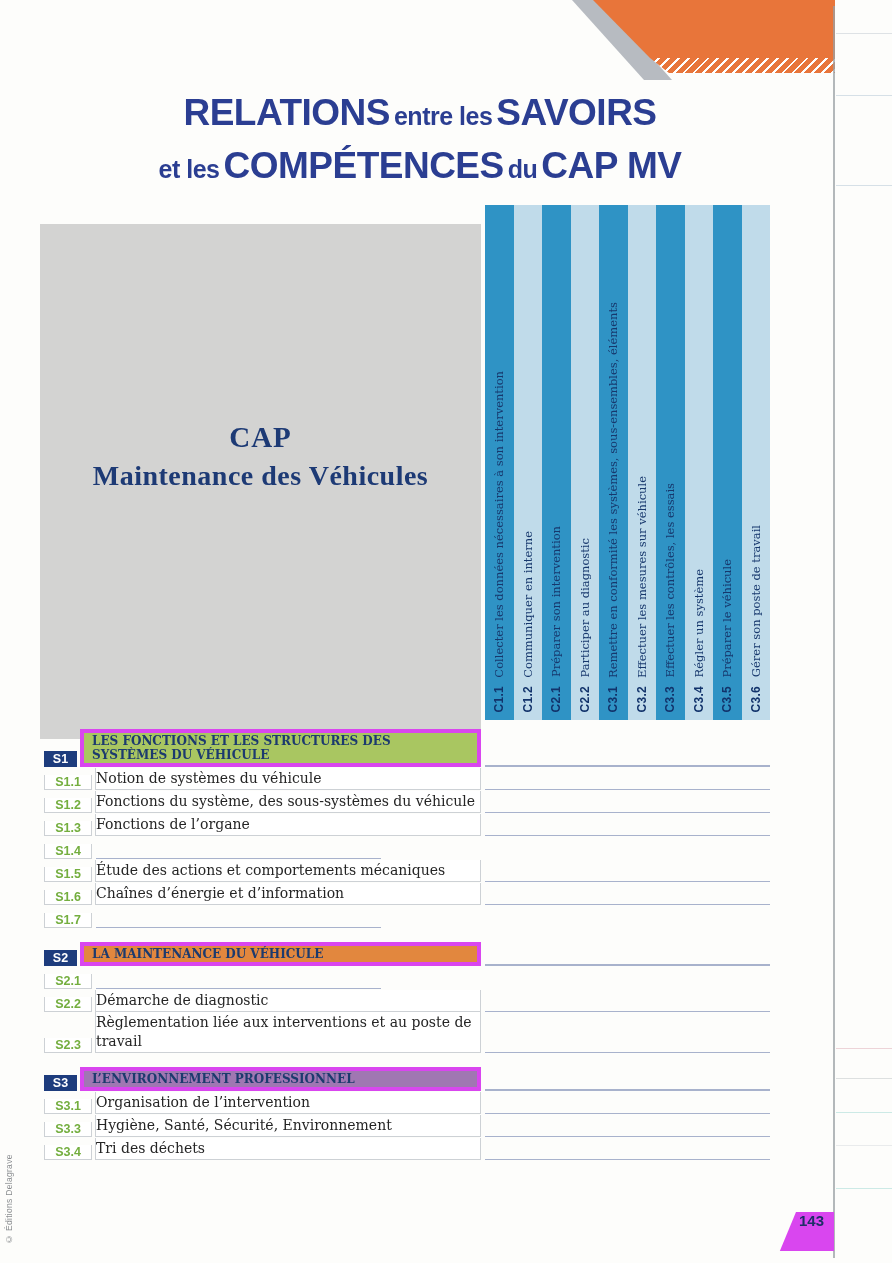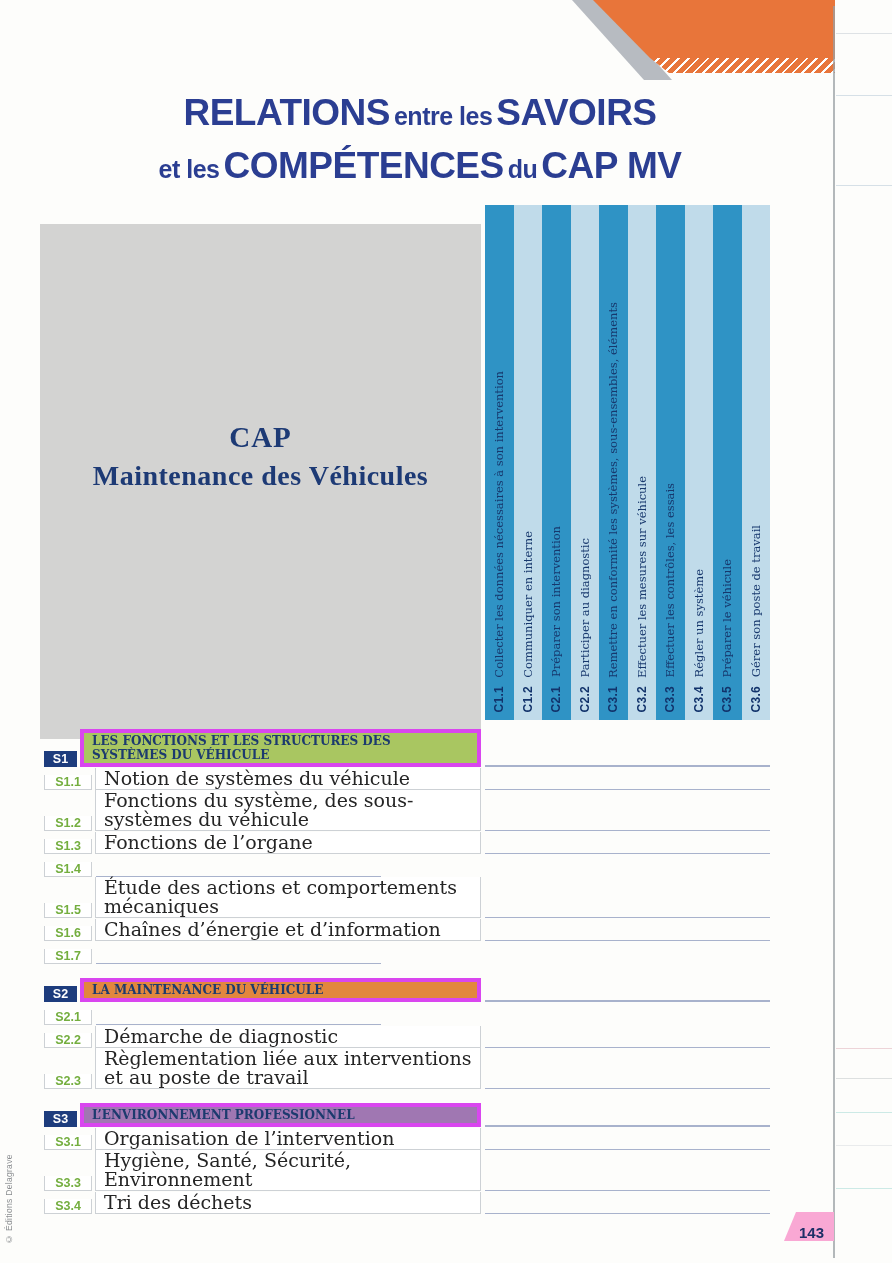--- a/index.html
+++ b/index.html
@@ -10,23 +10,23 @@
   
   .corner-shadow{position:absolute;left:560px;top:0;width:275px;height:80px;
     clip-path:polygon(12px 0,40px 0,112px 80px,84px 80px);background:#b7bbc1;}
   .corner-orange{position:absolute;left:560px;top:0;width:275px;height:80px;
     clip-path:polygon(33px 0,275px 0,275px 58px,90px 58px);background:#e8753a;}
   .corner-hatch{position:absolute;left:560px;top:0;width:275px;height:80px;
     clip-path:polygon(90px 58px,275px 58px,275px 73px,109px 73px);
     background:repeating-linear-gradient(135deg,#e8753a 0 5px,#ffffff 5px 7px);}
   .page-edge{position:absolute;left:833px;top:6px;width:2px;height:1252px;background:#9aA0a4;opacity:.75;}
   .mline{position:absolute;height:1px;left:836px;width:56px;opacity:.8;}
-  .pagetab{position:absolute;left:779px;top:1212px;width:55px;height:29px;background:#f9a8d4;
+  .pagetab{position:absolute;left:779px;top:1212px;width:55px;height:39px;background:#d946ef;
     clip-path:polygon(17px 0,55px 0,55px 41px,0 41px);
-    display:flex;align-items:flex-end;justify-content:center;padding-left:10px;box-sizing:border-box;
+    display:flex;align-items:flex-start;justify-content:center;padding-left:10px;box-sizing:border-box;
     font-weight:bold;font-size:15px;color:#1d2f66;}
   .copyright{position:absolute;left:4px;top:1142px;height:102px;
     writing-mode:vertical-rl;transform:rotate(180deg);
     font-size:8.5px;color:#8a8d90;letter-spacing:.3px;}
 
   
   .title{position:absolute;left:40px;top:90px;width:760px;text-align:center;
     color:#2b3e92;font-weight:bold;line-height:46px;letter-spacing:-.5px;}
   .title .big{font-size:37px;}
   .title .small{font-size:25px;}
@@ -54,22 +54,22 @@
   .badge{width:33px;box-sizing:border-box;background:#1d3c7d;color:#ffffff;
     font-weight:bold;font-size:12.5px;display:flex;align-items:center;justify-content:center;
     border:1px solid #1d3c7d;}
   .sec-title{flex:1;box-sizing:border-box;background:var(--sec);margin-left:3px;
     color:#1c3a6e;font-family:"DejaVu Serif",serif;font-weight:bold;font-size:12px;
     display:flex;align-items:center;padding:1px 8px;border:4px solid #d946ef;}
   .rcode{width:48px;box-sizing:border-box;background:#fff;color:#74ae3f;font-weight:bold;
     font-size:12.5px;display:flex;align-items:center;justify-content:center;
     border:1px solid #cdd1d5;border-top:none;}
   .rlabel{flex:1;box-sizing:border-box;background:#fff;margin-left:3px;
-    font-family:"DejaVu Serif",serif;font-size:19px;color:#252525;line-height:19px;
-    display:flex;align-items:center;padding:1px 8px;border:1px solid #cdd1d5;border-top:none;}
+    font-family:"DejaVu Serif",serif;font-size:14px;color:#252525;line-height:19px;
+    display:flex;align-items:center;padding:1px 0;border:1px solid #cdd1d5;border-top:none;}
   .mwrap{display:flex;margin-left:4px;}
   .mcell{width:28.5px;box-sizing:border-box;background:#ffffff;
     border-left:1px solid #a8b2cc;border-bottom:1px solid #a8b2cc;}
   .mwrap .mcell:last-child{border-right:1px solid #a8b2cc;}
   .row.first .mcell{border-top:1px solid #a8b2cc;}
   .mcell.fill{background:var(--sec);}
 </style>
 </head>
 <body>
 

